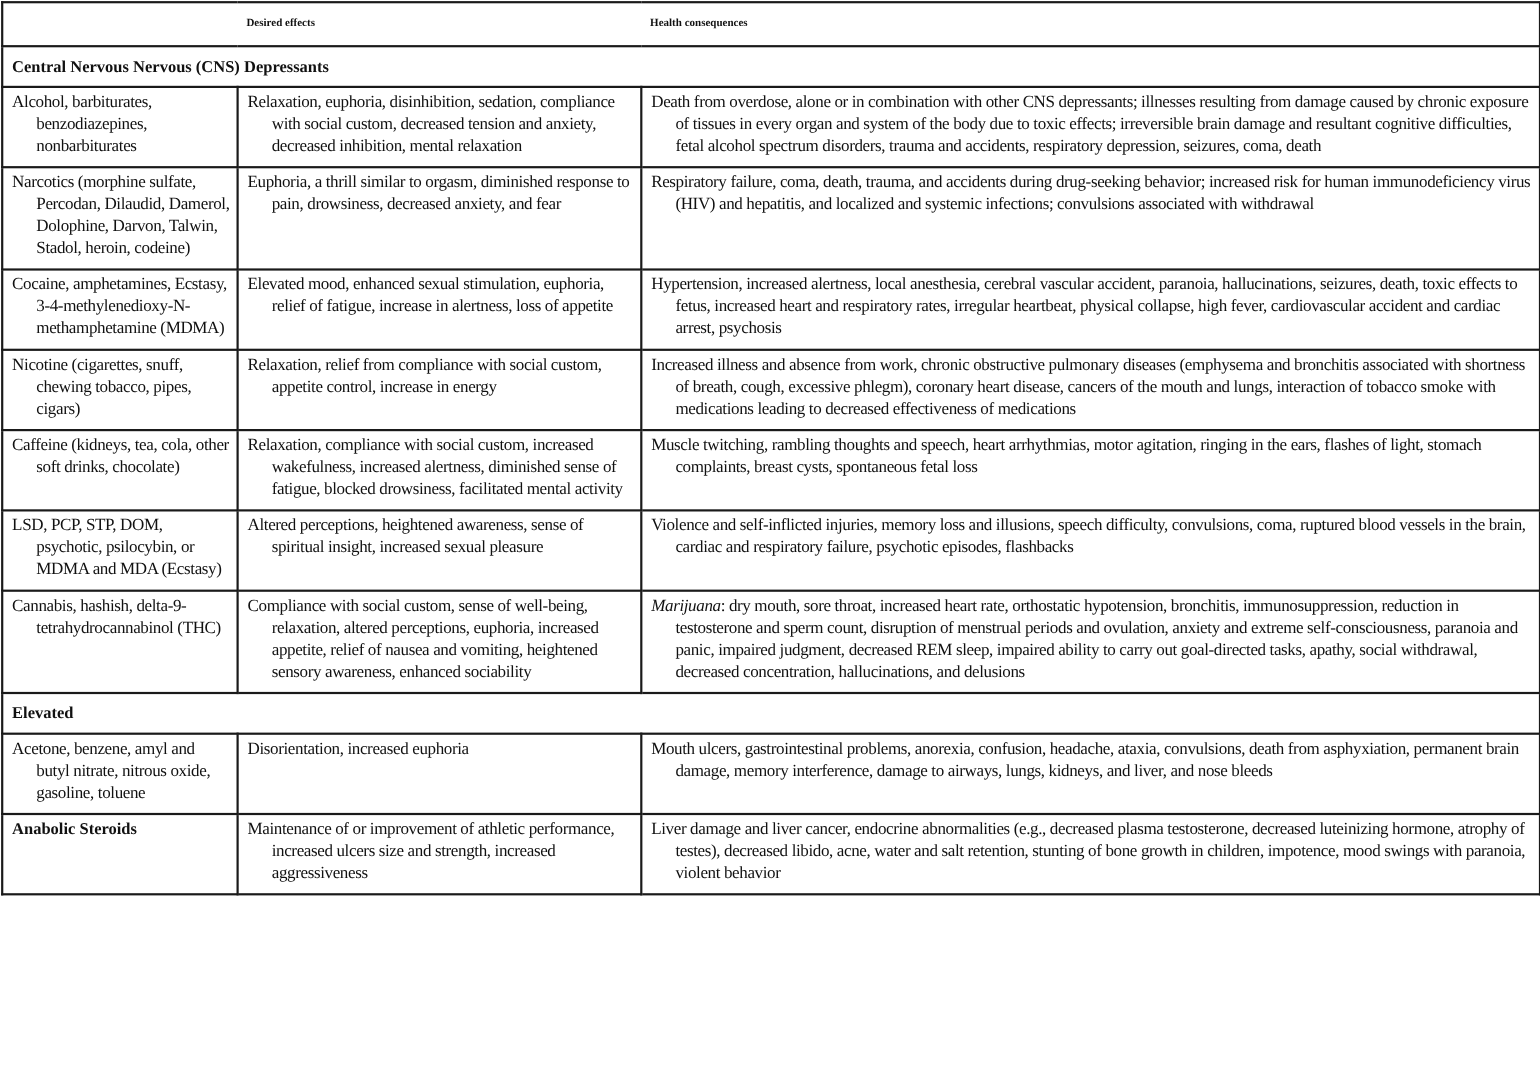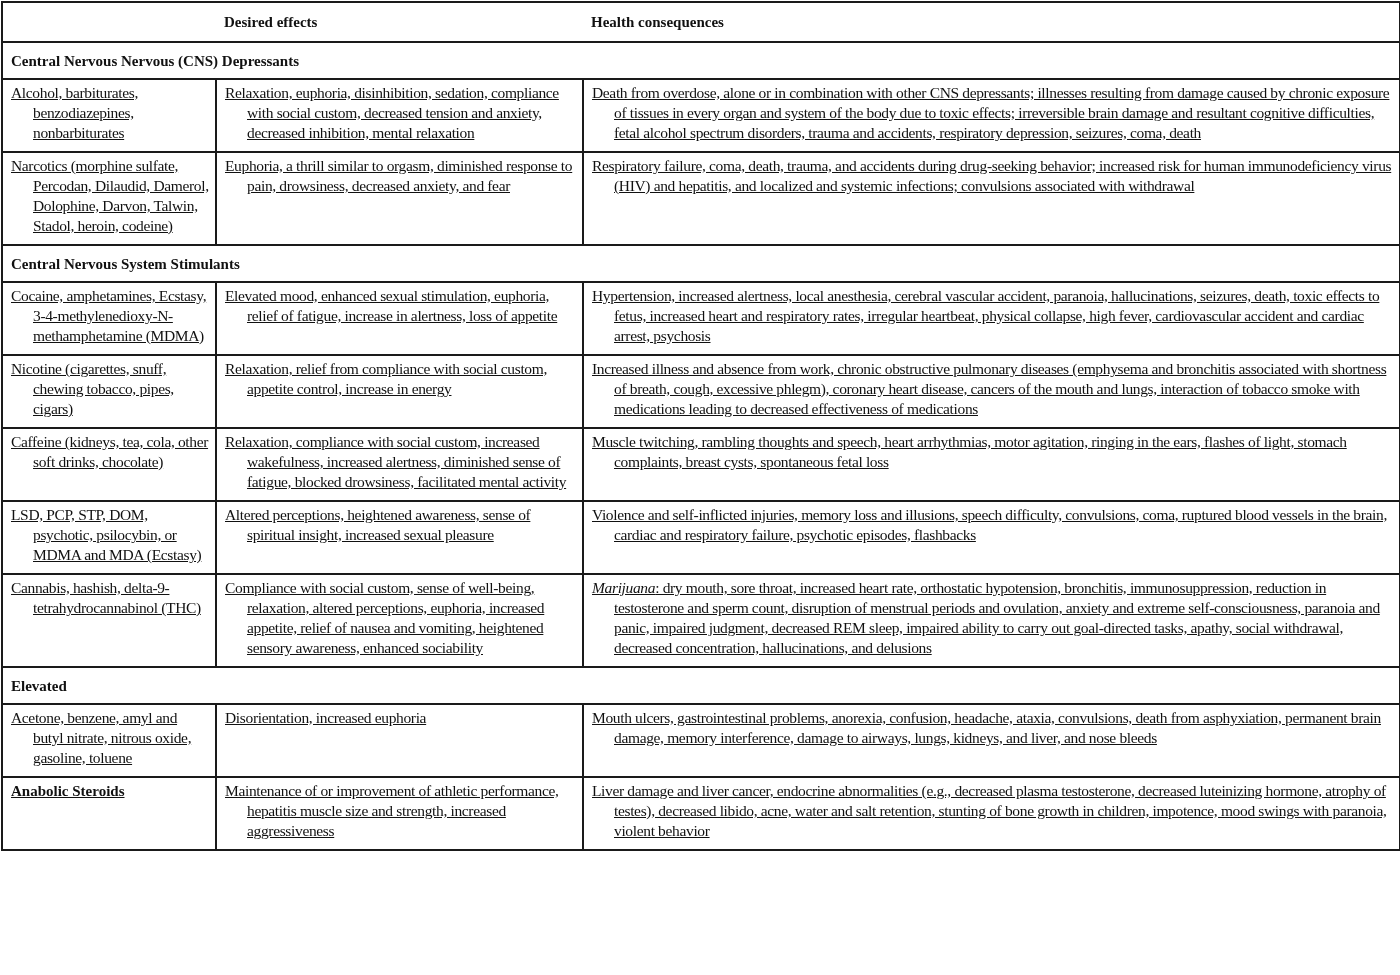--- a/index.html
+++ b/index.html
@@ -25,38 +25,37 @@
     col.c1 { width: 214px; }
     col.c2 { width: 367px; }
     col.c3 { width: 817px; }
 
     tr.header-row td {
       font-weight: bold;
       padding-top: 9px;
       padding-bottom: 9px;
       border-left: 2px solid #1a1a1a;
       letter-spacing: 0;
-      font-size: 15px;
+      font-size: 10px;
     }
     tr.header-row td.h-blank { border-right: none; }
     tr.header-row td.h-desired { border-left: none; border-right: none; }
     tr.header-row td.h-health { border-left: none; }
 
     tr.category-row td {
       font-weight: bold;
       padding-top: 8px;
       padding-bottom: 7px;
       font-size: 15px;
       letter-spacing: 0;
     }
     .hang {
       display: block;
       padding-left: 22px;
       text-indent: -22px;
-      text-decoration: underline;
     }
     td.bold-label { font-weight: bold; letter-spacing: 0; font-size: 15px; }
     em { font-style: italic; }
   </style>
 </head>
 <body>
 
 <table class="drug-table">
   <colgroup>
       <col class="c1">
@@ -89,23 +88,20 @@
           <span class="hang">Narcotics (morphine sulfate, Percodan, Dilaudid, Damerol, Dolophine, Darvon, Talwin, Stadol, heroin, codeine)</span>
         </td>
       <td>
           <span class="hang">Euphoria, a thrill similar to orgasm, diminished response to pain, drowsiness, decreased anxiety, and fear</span>
         </td>
       <td>
           <span class="hang">Respiratory failure, coma, death, trauma, and accidents during drug-seeking behavior; increased risk for human immunodeficiency virus (HIV) and hepatitis, and localized and systemic infections; convulsions associated with withdrawal</span>
         </td>
     </tr>
 
-    <tr class="category-row">
-      <td colspan="3">Central Nervous System Stimulants</td>
-    </tr>
     <tr>
       <td>
           <span class="hang">Cocaine, amphetamines, Ecstasy, 3-4-methylenedioxy-N-methamphetamine (MDMA)</span>
         </td>
       <td>
           <span class="hang">Elevated mood, enhanced sexual stimulation, euphoria, relief of fatigue, increase in alertness, loss of appetite</span>
         </td>
       <td>
           <span class="hang">Hypertension, increased alertness, local anesthesia, cerebral vascular accident, paranoia, hallucinations, seizures, death, toxic effects to fetus, increased heart and respiratory rates, irregular heartbeat, physical collapse, high fever, cardiovascular accident and cardiac arrest, psychosis</span>
         </td>
@@ -169,20 +165,20 @@
       <td>
           <span class="hang">Mouth ulcers, gastrointestinal problems, anorexia, confusion, headache, ataxia, convulsions, death from asphyxiation, permanent brain damage, memory interference, damage to airways, lungs, kidneys, and liver, and nose bleeds</span>
         </td>
     </tr>
 
     <tr>
       <td class="bold-label">
           <span class="hang">Anabolic Steroids</span>
         </td>
       <td>
-          <span class="hang">Maintenance of or improvement of athletic performance, hepatitis muscle size and strength, increased aggressiveness</span>
+          <span class="hang">Maintenance of or improvement of athletic performance, increased ulcers size and strength, increased aggressiveness</span>
         </td>
       <td>
           <span class="hang">Liver damage and liver cancer, endocrine abnormalities (e.g., decreased plasma testosterone, decreased luteinizing hormone, atrophy of testes), decreased libido, acne, water and salt retention, stunting of bone growth in children, impotence, mood swings with paranoia, violent behavior</span>
         </td>
     </tr>
   </tbody>
 </table>
 
 </body></html>

